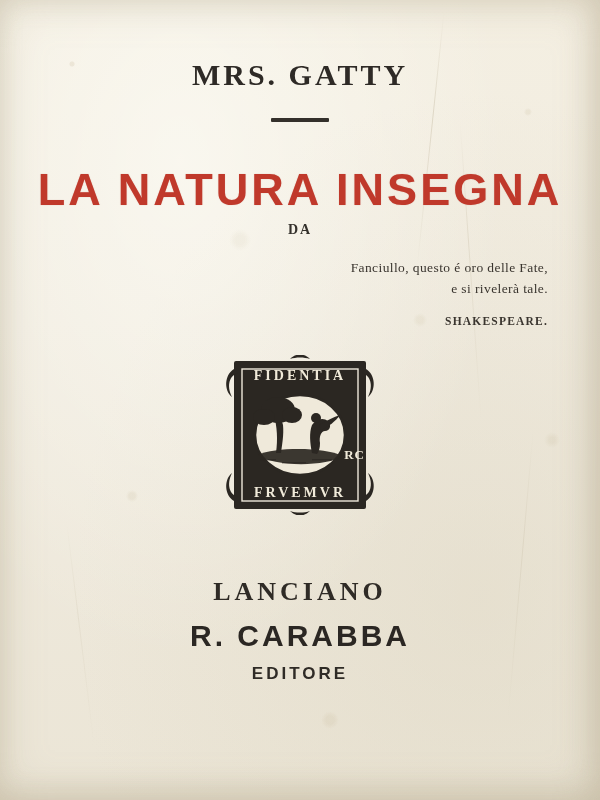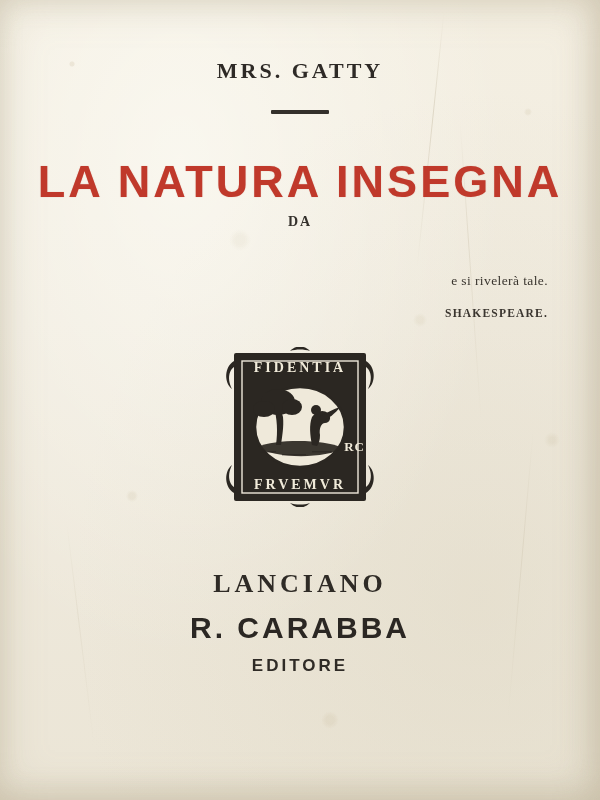--- a/index.html
+++ b/index.html
@@ -67,21 +67,21 @@
   #content {
     position: relative;
     z-index: 2;
     padding-top: 58px;
     text-align: center;
   }
 
   .author {
     font-family: "Liberation Serif", serif;
     color: #2e2a26;
-    font-size: 22px;
+    font-size: 30px;
     letter-spacing: 3px;
     font-weight: 700;
     margin: 0;
   }
 
   .rule {
     width: 58px;
     height: 4px;
     background: #34302b;
     margin: 26px auto 0 auto;
@@ -229,21 +229,21 @@
     <div class="rule"></div>
 
     <h2 class="main-title">LA NATURA INSEGNA</h2>
 
 
 
     <div class="da-line">DA</div>
 
 
     <div class="epigraph">
-      <br>
+      <span>Fanciullo, questo é oro delle Fate,</span><br>
       <span>e si rivelerà tale.</span>
       <span class="attrib">SHAKESPEARE.</span>
     </div>
 
     <div id="emblem-wrap">
       <svg width="160" height="160" viewBox="0 0 160 160">
 
         <g fill="#2b2722">
           <rect x="14" y="6" width="132" height="148" rx="2"></rect>
         </g>

